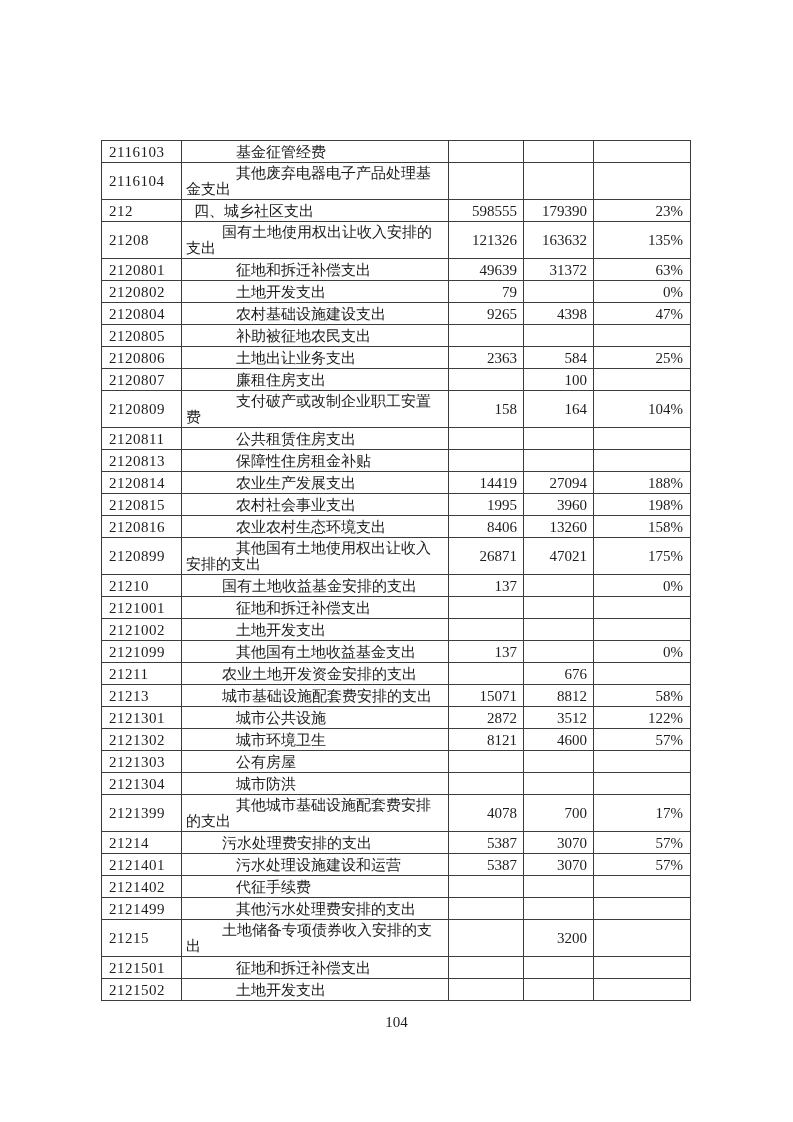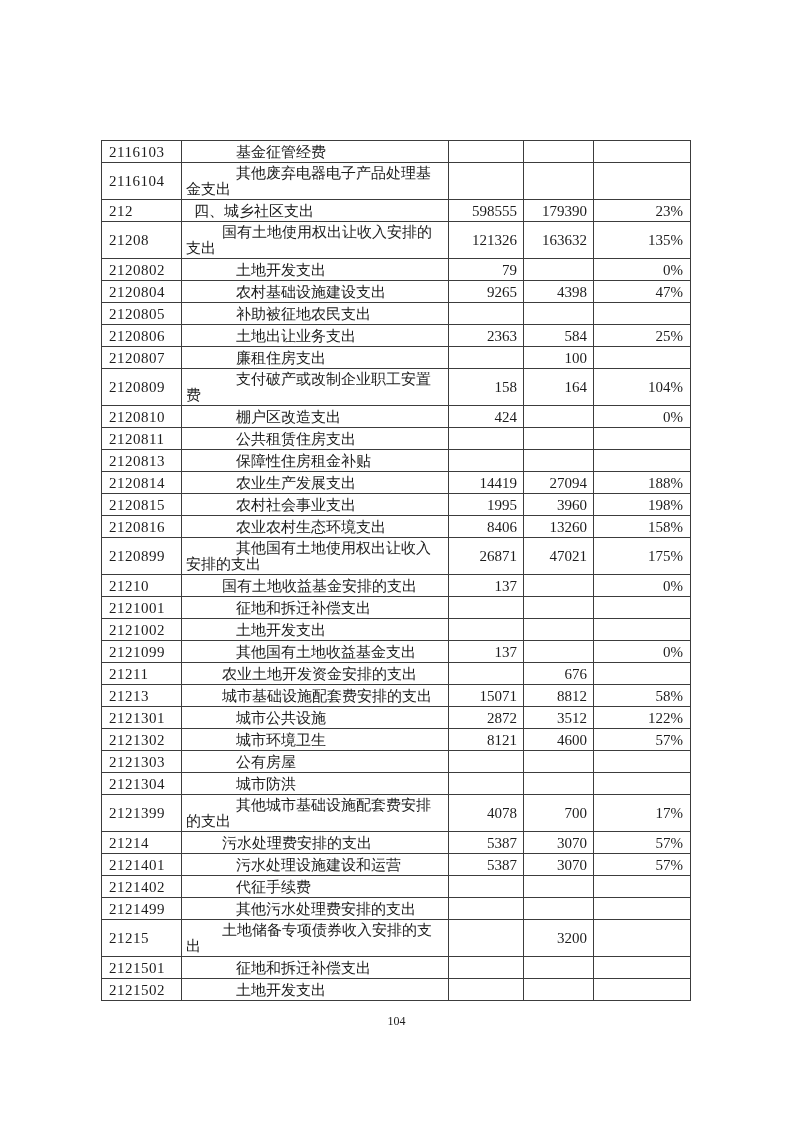--- a/index.html
+++ b/index.html
@@ -55,21 +55,21 @@
   td.c-pct {
     text-align: right;
     padding: 1px 7px 1px 2px;
   }
   .page-number {
     position: absolute;
     left: 0;
     top: 1014px;
     width: 793px;
     text-align: center;
-    font-size: 12px;
+    font-size: 15px;
     color: #1c1c1c;
   }
 </style>
 </head>
 <body>
 
 <div class="sheet">
   <table class="budget">
     <colgroup>
       <col style="width:80px">
@@ -101,20 +101,27 @@
     <td class="c-pct">23%</td>
   </tr>
         <tr class="single">
     <td class="c-code">21208</td>
     <td class="c-name lvl2">国有土地使用权出让收入安排的支出</td>
     <td class="c-num">121326</td>
     <td class="c-num">163632</td>
     <td class="c-pct">135%</td>
   </tr>
         <tr class="single">
+    <td class="c-code">2120801</td>
+    <td class="c-name lvl3">征地和拆迁补偿支出</td>
+    <td class="c-num">49639</td>
+    <td class="c-num">31372</td>
+    <td class="c-pct">63%</td>
+  </tr>
+        <tr class="single">
     <td class="c-code">2120802</td>
     <td class="c-name lvl3">土地开发支出</td>
     <td class="c-num">79</td>
     <td class="c-num"></td>
     <td class="c-pct">0%</td>
   </tr>
         <tr class="single">
     <td class="c-code">2120804</td>
     <td class="c-name lvl3">农村基础设施建设支出</td>
     <td class="c-num">9265</td>
@@ -141,27 +148,20 @@
     <td class="c-num"></td>
     <td class="c-num">100</td>
     <td class="c-pct"></td>
   </tr>
         <tr class="single">
     <td class="c-code">2120809</td>
     <td class="c-name lvl3">支付破产或改制企业职工安置费</td>
     <td class="c-num">158</td>
     <td class="c-num">164</td>
     <td class="c-pct">104%</td>
-  </tr>
-        <tr class="single">
-    <td class="c-code">2120810</td>
-    <td class="c-name lvl3">棚户区改造支出</td>
-    <td class="c-num">424</td>
-    <td class="c-num"></td>
-    <td class="c-pct">0%</td>
   </tr>
         <tr class="single">
     <td class="c-code">2120811</td>
     <td class="c-name lvl3">公共租赁住房支出</td>
     <td class="c-num"></td>
     <td class="c-num"></td>
     <td class="c-pct"></td>
   </tr>
         <tr class="single">
     <td class="c-code">2120813</td>

